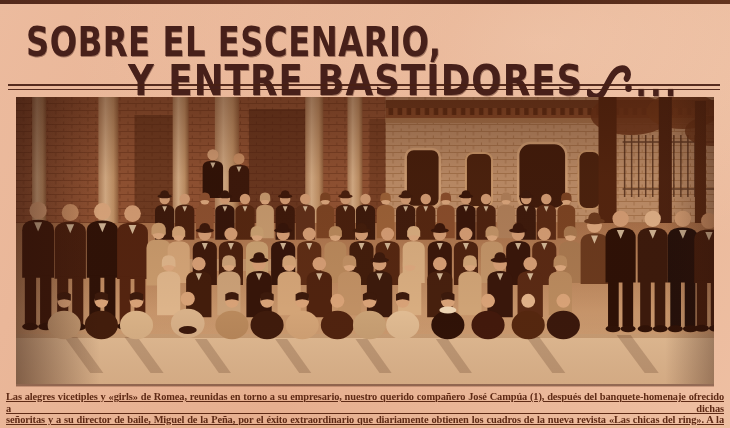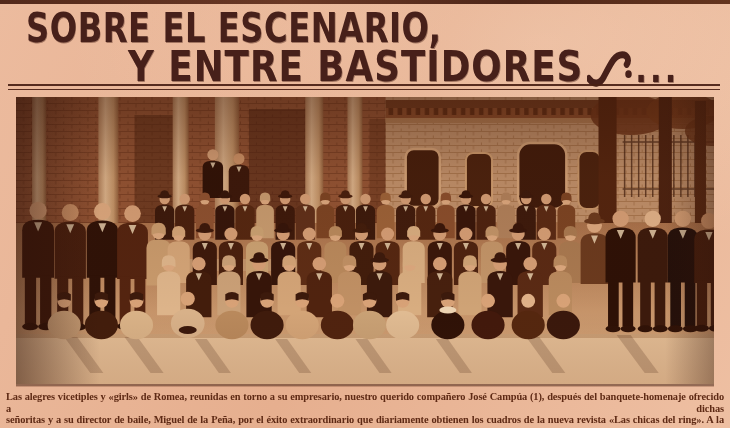--- a/index.html
+++ b/index.html
@@ -8,21 +8,21 @@
     background:
       radial-gradient(120% 90% at 75% 10%, rgba(255,235,215,.25), rgba(0,0,0,0) 55%),
       linear-gradient(115deg,#ecbb9e 0%,#e6af8f 50%,#eebfa2 100%);
     font-family:"Liberation Serif", serif;
   }
   .scan-edge-top{
     position:absolute;top:0;left:0;right:0;height:4px;
     background:linear-gradient(90deg,#42190c 0%,#5c2a18 40%,#3c160a 70%,#55250f 100%);
     opacity:.9;
   }
-  .headline{position:absolute;left:0;top:0;width:730px;height:96px;color:#47201a;}
+  .headline{position:absolute;left:0;top:14px;width:730px;height:96px;color:#47201a;}
   .hl1,.hl2{
     position:absolute;margin:0;white-space:nowrap;
     font-family:"DejaVu Sans",sans-serif;font-weight:bold;color:#47201a;
     text-shadow:.6px .6px 0 rgba(74,34,24,.45);
   }
   .hl1{left:26px;top:4px;font-size:31px;letter-spacing:.5px;transform:scale(1.04,1.32);transform-origin:left top;}
   .hl2{left:128px;top:42px;font-size:35px;letter-spacing:1px;transform:scale(1.02,1.22);transform-origin:left top;display:flex;align-items:flex-end;}
   .swash{margin:0 1px 2px 4px;}
   .dots{font-size:30px;letter-spacing:3px;line-height:1;margin-bottom:2px;}
   .double-rule{
@@ -35,21 +35,21 @@
     border-bottom:2px solid rgba(58,24,10,.5);
     box-shadow:0 1px 0 rgba(90,40,20,.25);
   }
   .photo svg{display:block;width:100%;height:100%;}
   .caption{
     position:absolute;left:6px;right:6px;top:391px;margin:0;
     font-weight:bold;font-size:10.4px;line-height:11.6px;color:#5e2a15;
     letter-spacing:-.1px;
   }
   .cap-line{display:block;}
-  .jst{text-align:justify;text-align-last:justify;}
+  .jst{text-align:justify;text-align-last:justify;text-decoration:underline;}
 </style>
 </head>
 <body>
 
 <div class="page">
 
   <div class="scan-edge-top"></div>
 
   <header class="headline">
     <h1 class="hl1">SOBRE EL ESCENARIO,</h1>

